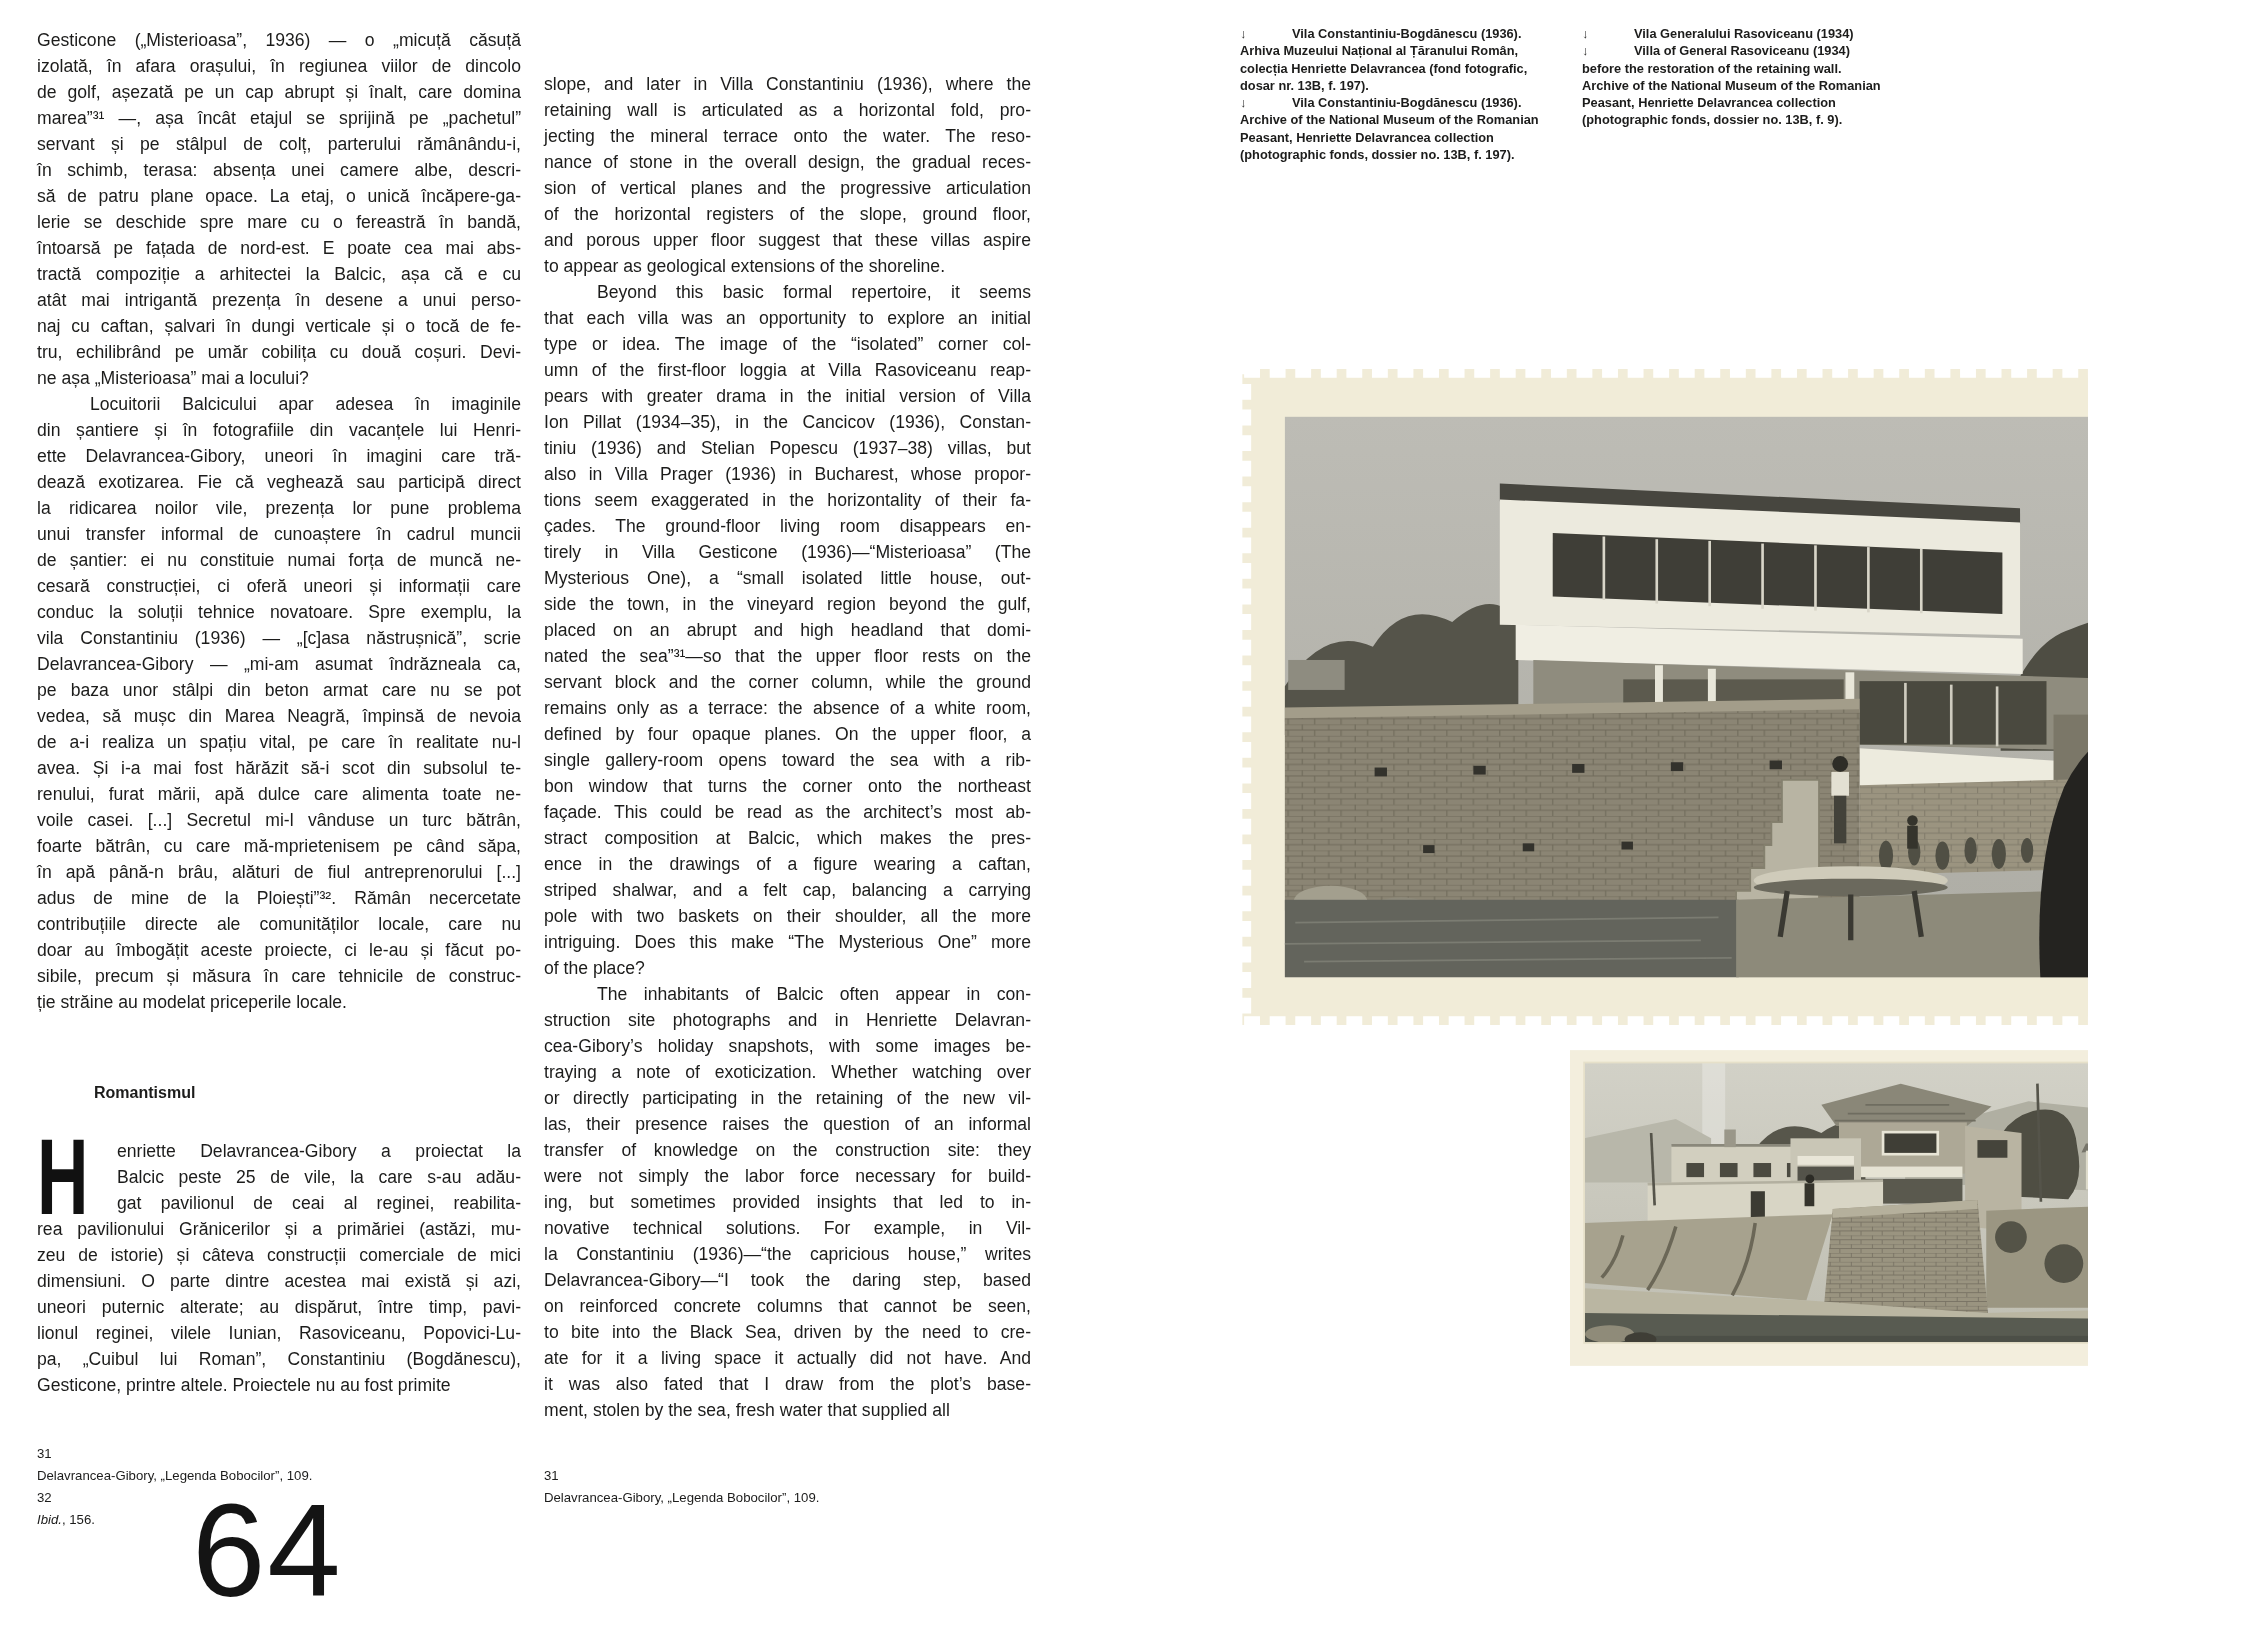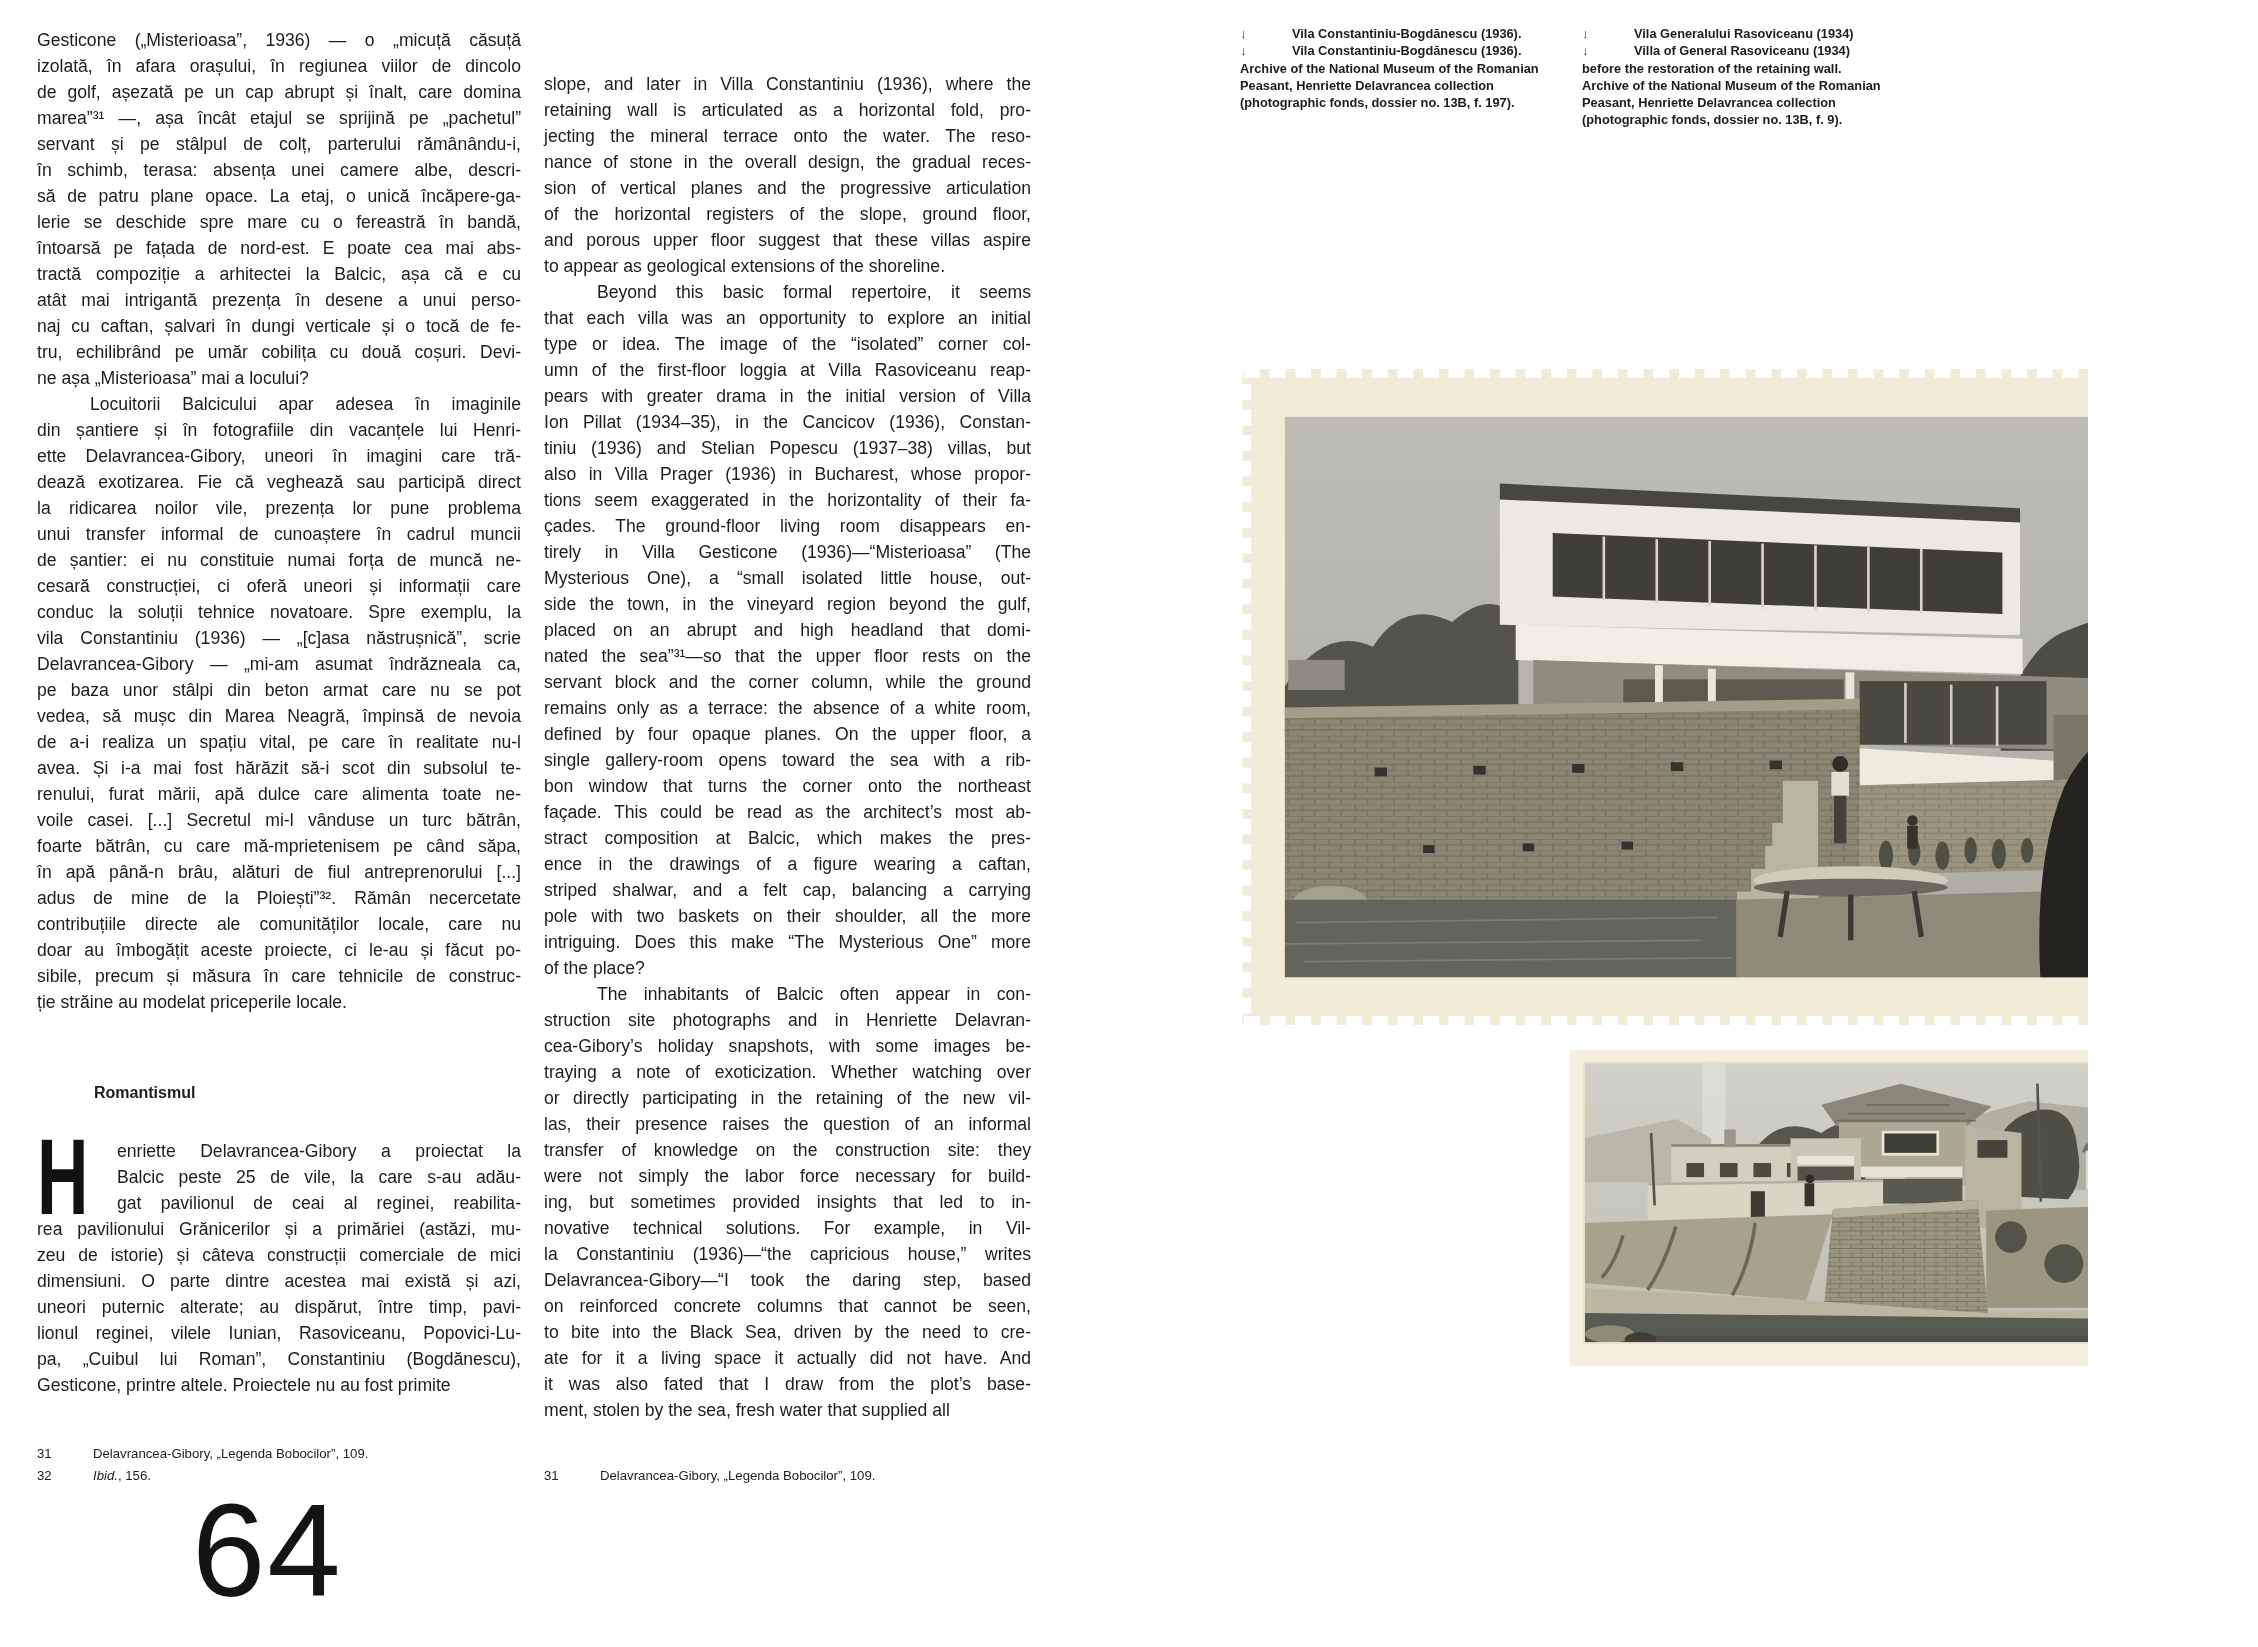--- a/index.html
+++ b/index.html
@@ -22,21 +22,21 @@
   .caption{position:absolute;font-size:12.8px;font-weight:700;line-height:17.3px;}
   .cap1{left:1240px;top:25px;width:326px;}
   .cap2{left:1582px;top:25px;width:346px;}
   .caption .tline{text-align:left;text-align-last:left;}
   .cap-first{display:flex;}
   .cap-arrow{width:52px;flex:none;font-weight:700;}
   
   .footnotes{position:absolute;font-size:13.2px;line-height:22px;}
   .fn-left{left:37px;top:1443px;width:494px;}
   .fn-mid{left:544px;top:1465px;width:494px;}
-  .fn-row{display:flex;}
+  .fn-row{display:flex;flex-direction:column;}
   .fn-num{width:56px;flex:none;}
   .fn-text i{font-style:italic;}
   
   .pagenum{position:absolute;left:192px;top:1485px;font-size:132px;line-height:1;
            letter-spacing:1.8px;color:#141414;font-weight:400;}
   
   .photo{position:absolute;}
   .photo svg{display:block;width:100%;height:100%;}
   .photo-top{left:1242px;top:369px;width:990px;height:656px;}
   .photo-bottom{left:1570px;top:1050px;width:657px;height:316px;}
@@ -165,20 +165,25 @@
         <div class="tline tlast">ment, stolen by the sea, fresh water that supplied all</div>
       </div>
   </div>
 
   <div class="caption cap1">
     <div class="cap-block">
       <div class="cap-first">
         <span class="cap-arrow">↓</span>
         <span>Vila Constantiniu-Bogdănescu (1936).</span>
       </div>
+      <div>
+          <div class="tline">Arhiva Muzeului Național al Țăranului Român,</div>
+          <div class="tline">colecția Henriette Delavrancea (fond fotografic,</div>
+          <div class="tline tlast">dosar nr. 13B, f. 197).</div>
+        </div>
     </div>
     <div class="cap-block">
       <div class="cap-first">
         <span class="cap-arrow">↓</span>
         <span>Vila Constantiniu-Bogdănescu (1936).</span>
       </div>
       <div>
           <div class="tline">Archive of the National Museum of the Romanian</div>
           <div class="tline">Peasant, Henriette Delavrancea collection</div>
           <div class="tline tlast">(photographic fonds, dossier no. 13B, f. 197).</div>

